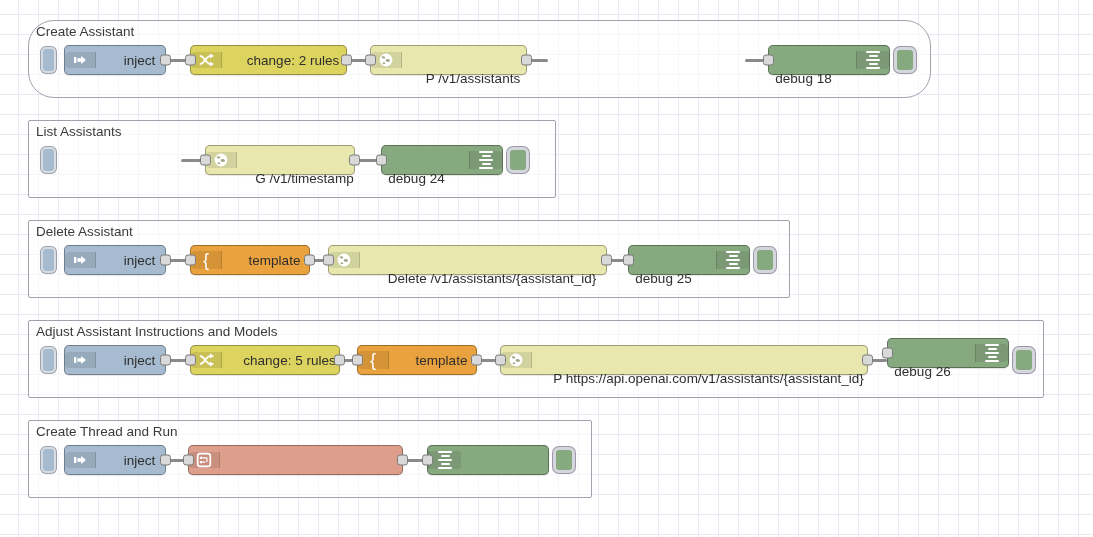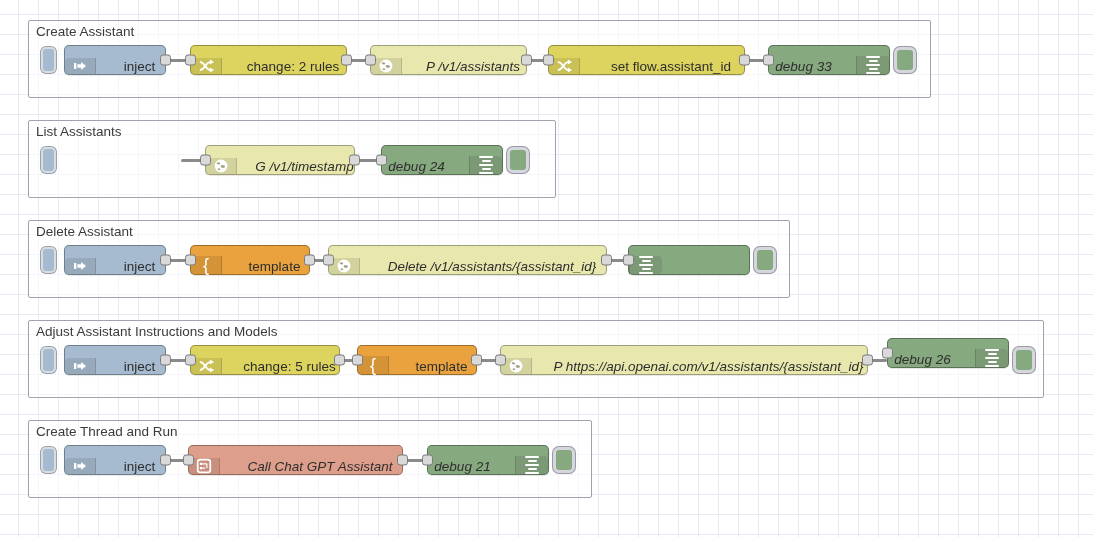--- a/index.html
+++ b/index.html
@@ -13,34 +13,34 @@
   }
   .group{
     position:absolute;border:1.5px solid #a2a2ae;border-radius:2px;
     background:rgba(255,255,255,0.55);box-sizing:border-box;z-index:0;
   }
   .group-label{
     margin:3px 0 0 7px;font-size:13.5px;color:#3b3b3b;white-space:nowrap;
   }
   .node{
     position:absolute;height:30px;border:1px solid rgba(0,0,0,0.32);
-    border-radius:5px;display:flex;align-items:flex-end;box-sizing:border-box;
+    border-radius:5px;display:flex;align-items:center;box-sizing:border-box;
     z-index:2;box-shadow:0 1px 1px rgba(0,0,0,0.10);gap:18px;
   }
   .icon-area{
     width:30px;flex:none;display:flex;align-items:center;justify-content:center;
     background:rgba(0,0,0,0.09);
   }
   .icon-area.left{border-right:1px solid rgba(0,0,0,0.14);border-radius:4px 0 0 4px;}
   .icon-area.right{width:32px;border-left:1px solid rgba(0,0,0,0.14);border-radius:0 4px 4px 0;}
   .node-label{
     flex:1;display:flex;align-items:center;justify-content:center;
     font-size:13.5px;color:#2e2e2e;white-space:nowrap;padding:0 5px;overflow:hidden;
   }
-  .node-label.italic{font-style:italic;margin-top:37px;}
+  .node-label.italic{margin-top:37px;}
   .port{
     position:absolute;width:11px;height:11px;background:#d9d9d9;
     border:1px solid #7a7a7a;border-radius:3px;top:50%;transform:translateY(-50%);
     box-sizing:border-box;z-index:3;
   }
   .port.in{left:-6px;}
   .port.out{right:-6px;}
   .wire{position:absolute;height:3px;background:#8a8a8a;border-radius:2px;z-index:1;}
   .inject-button{
     position:absolute;width:15px;height:26px;border-radius:5px;
@@ -53,21 +53,21 @@
     box-sizing:border-box;z-index:2;
   }
   .dbg-lines{display:flex;flex-direction:column;align-items:center;gap:2px;}
   .dbg-lines i{display:block;height:2px;background:#fff;border-radius:1px;}
   .brace{color:#fff;font-size:18px;line-height:1;font-weight:400;}
 </style>
 </head>
 <body>
 
 <div id="canvas">
-    <div class="group" style="left: 28px; top: 20px; width: 903px; height: 78px;">
+    <div class="group" style="left: 28px; top: 20px; width: 903px; height: 78px; border-radius: 26px;">
       <div class="group-label">Create Assistant</div>
     </div>
     <div class="node" style="left: 64px; top: 45px; width: 102px; background: rgb(166, 187, 207);">
       <div class="icon-area left">
         <svg width="16" height="16" viewBox="0 0 16 16">
           <path fill="#fff" d="M2 5h2.3v6H2zM5.4 6.3h3.8V3.9L14 8l-4.8 4.1V9.7H5.4z"></path>
         </svg>
       </div>
       <div class="node-label">inject</div>
       <span class="port out"></span>
@@ -98,37 +98,23 @@
             <path d="M8.6 7.2c1.2-.3 2.6 0 3.2.7.5.7.1 1.6-.9 1.9-1.1.3-2.4 0-3-.8-.5-.7-.2-1.5.7-1.8z"></path>
             <path d="M5.2 10.4c.8-.2 1.7 0 2 .5.3.5 0 1-.7 1.2-.7.2-1.5 0-1.8-.5-.3-.5 0-1 .5-1.2z"></path>
           </g>
         </svg>
       </div>
       <div class="node-label italic">P /v1/assistants</div>
       <span class="port in"></span>
       <span class="port out"></span>
     </div>
     <div class="wire" style="left: 527px; top: 58.5px; width: 21px;"></div>
-    <div class="node" style="left: 548px; top: 45px; width: 197px; background: rgb(221, 211, 95);">
-      <div class="icon-area left">
-        <svg width="17" height="16" viewBox="0 0 18 16">
-          <g fill="none" stroke="#fff" stroke-width="2">
-            <path d="M2 3.8c2.2 0 3 .8 4.3 2.4l3 3.9c1.2 1.5 2 2.3 4.2 2.3"></path>
-            <path d="M2 12.2c2.2 0 3-.8 4.3-2.4l3-3.9c1.2-1.5 2-2.3 4.2-2.3"></path>
-          </g>
-          <path fill="#fff" d="M12.6 1l4.4 2.7-4.4 2.7zM12.6 9.6l4.4 2.7-4.4 2.7z"></path>
-        </svg>
-      </div>
-      <div class="node-label">set flow.assistant_id</div>
-      <span class="port in"></span>
-      <span class="port out"></span>
-    </div>
     <div class="wire" style="left: 745px; top: 58.5px; width: 23px;"></div>
     <div class="node" style="left: 768px; top: 45px; width: 122px; background: rgb(135, 169, 128);">
-      <div class="node-label italic">debug 33</div>
+      <div class="node-label italic">debug 18</div>
       <div class="icon-area right">
         <span class="dbg-lines">
           <i style="width:14px"></i>
           <i style="width:9px"></i>
           <i style="width:14px"></i>
           <i style="width:9px"></i>
           <i style="width:14px"></i>
         </span>
       </div>
       <span class="port in"></span>
@@ -202,20 +188,21 @@
             <path d="M5.2 10.4c.8-.2 1.7 0 2 .5.3.5 0 1-.7 1.2-.7.2-1.5 0-1.8-.5-.3-.5 0-1 .5-1.2z"></path>
           </g>
         </svg>
       </div>
       <div class="node-label italic">Delete /v1/assistants/{assistant_id}</div>
       <span class="port in"></span>
       <span class="port out"></span>
     </div>
     <div class="wire" style="left: 607px; top: 258.5px; width: 21px;"></div>
     <div class="node" style="left: 628px; top: 245px; width: 122px; background: rgb(135, 169, 128);">
+      <div class="node-label italic">debug 25</div>
       <div class="icon-area right">
         <span class="dbg-lines">
           <i style="width:14px"></i>
           <i style="width:9px"></i>
           <i style="width:14px"></i>
           <i style="width:9px"></i>
           <i style="width:14px"></i>
         </span>
       </div>
       <span class="port in"></span>
@@ -310,27 +297,25 @@
           <g fill="#fff">
             <rect x="3.9" y="4.7" width="2.3" height="2.3" rx="0.4"></rect>
             <rect x="3.9" y="9" width="2.3" height="2.3" rx="0.4"></rect>
           </g>
           <g stroke="#fff" stroke-width="1.2" fill="none">
             <path d="M6.2 5.8h4.7M6.2 10.1h3"></path>
             <path d="M10.9 5.8v4.3"></path>
           </g>
         </svg>
       </div>
-      <div class="node-label italic">Call Chat GPT Assistant</div>
       <span class="port in"></span>
       <span class="port out"></span>
     </div>
     <div class="wire" style="left: 403px; top: 458.5px; width: 24px;"></div>
     <div class="node" style="left: 427px; top: 445px; width: 122px; background: rgb(135, 169, 128);">
-      <div class="node-label italic">debug 21</div>
       <div class="icon-area right">
         <span class="dbg-lines">
           <i style="width:14px"></i>
           <i style="width:9px"></i>
           <i style="width:14px"></i>
           <i style="width:9px"></i>
           <i style="width:14px"></i>
         </span>
       </div>
       <span class="port in"></span>

